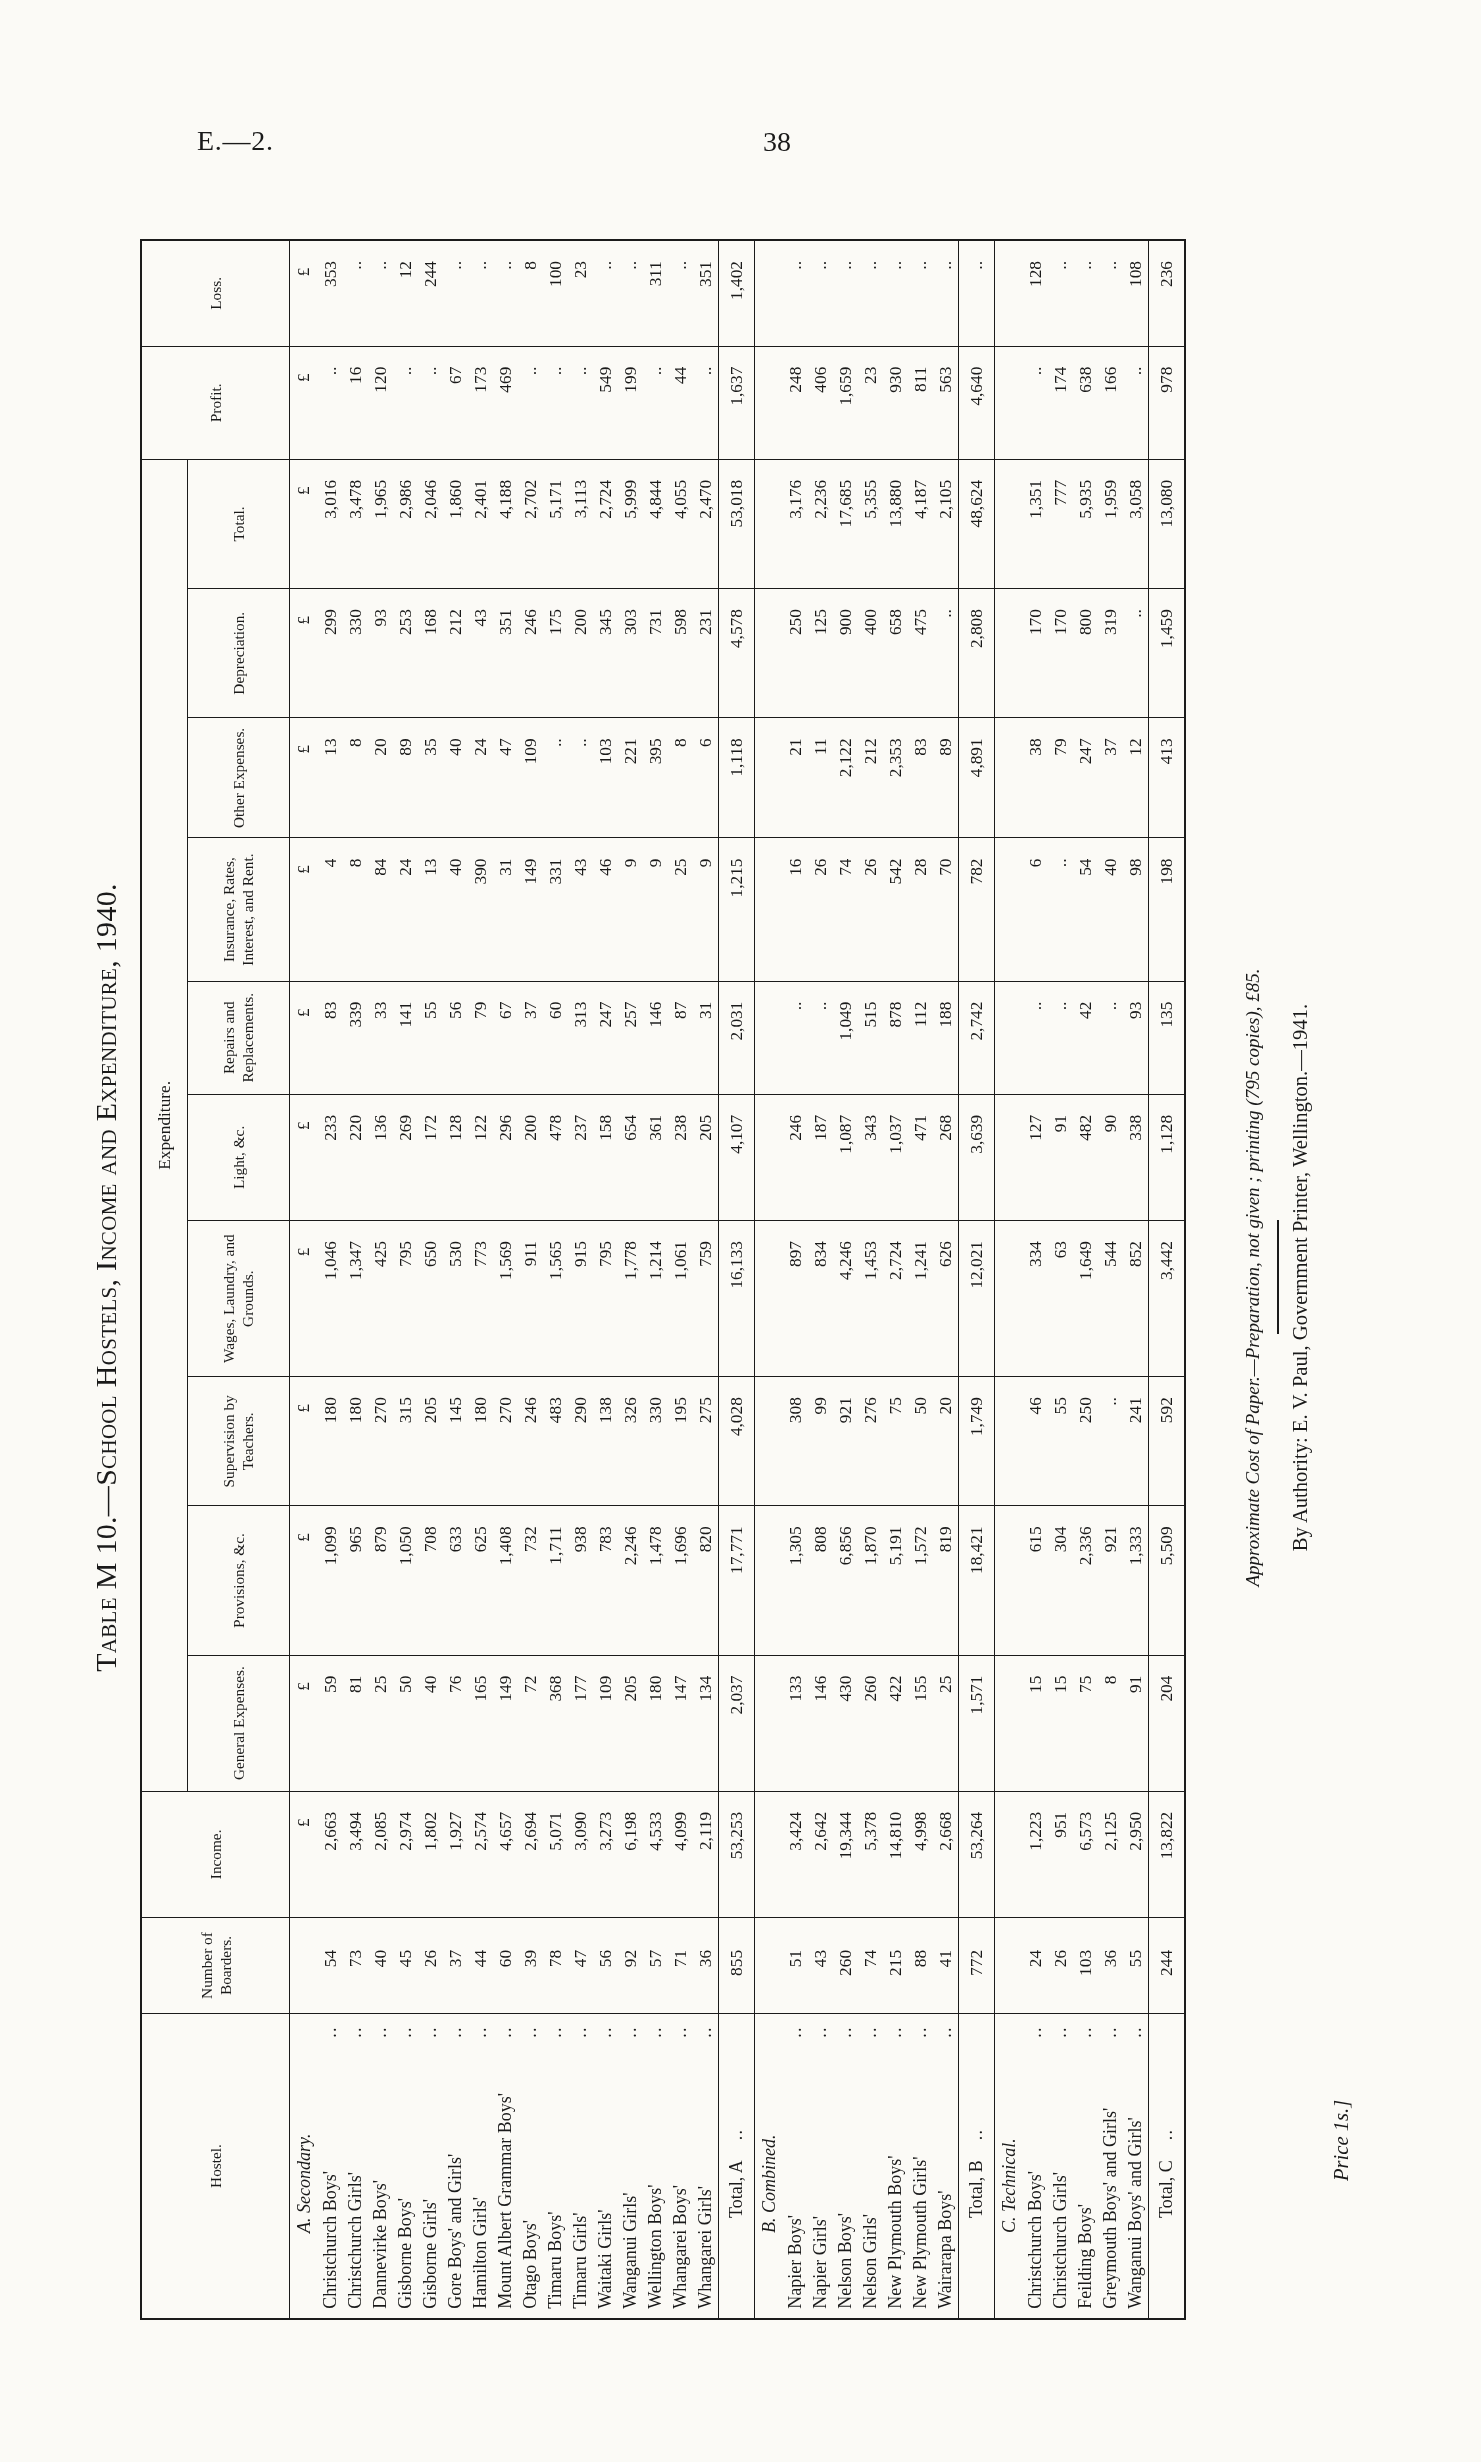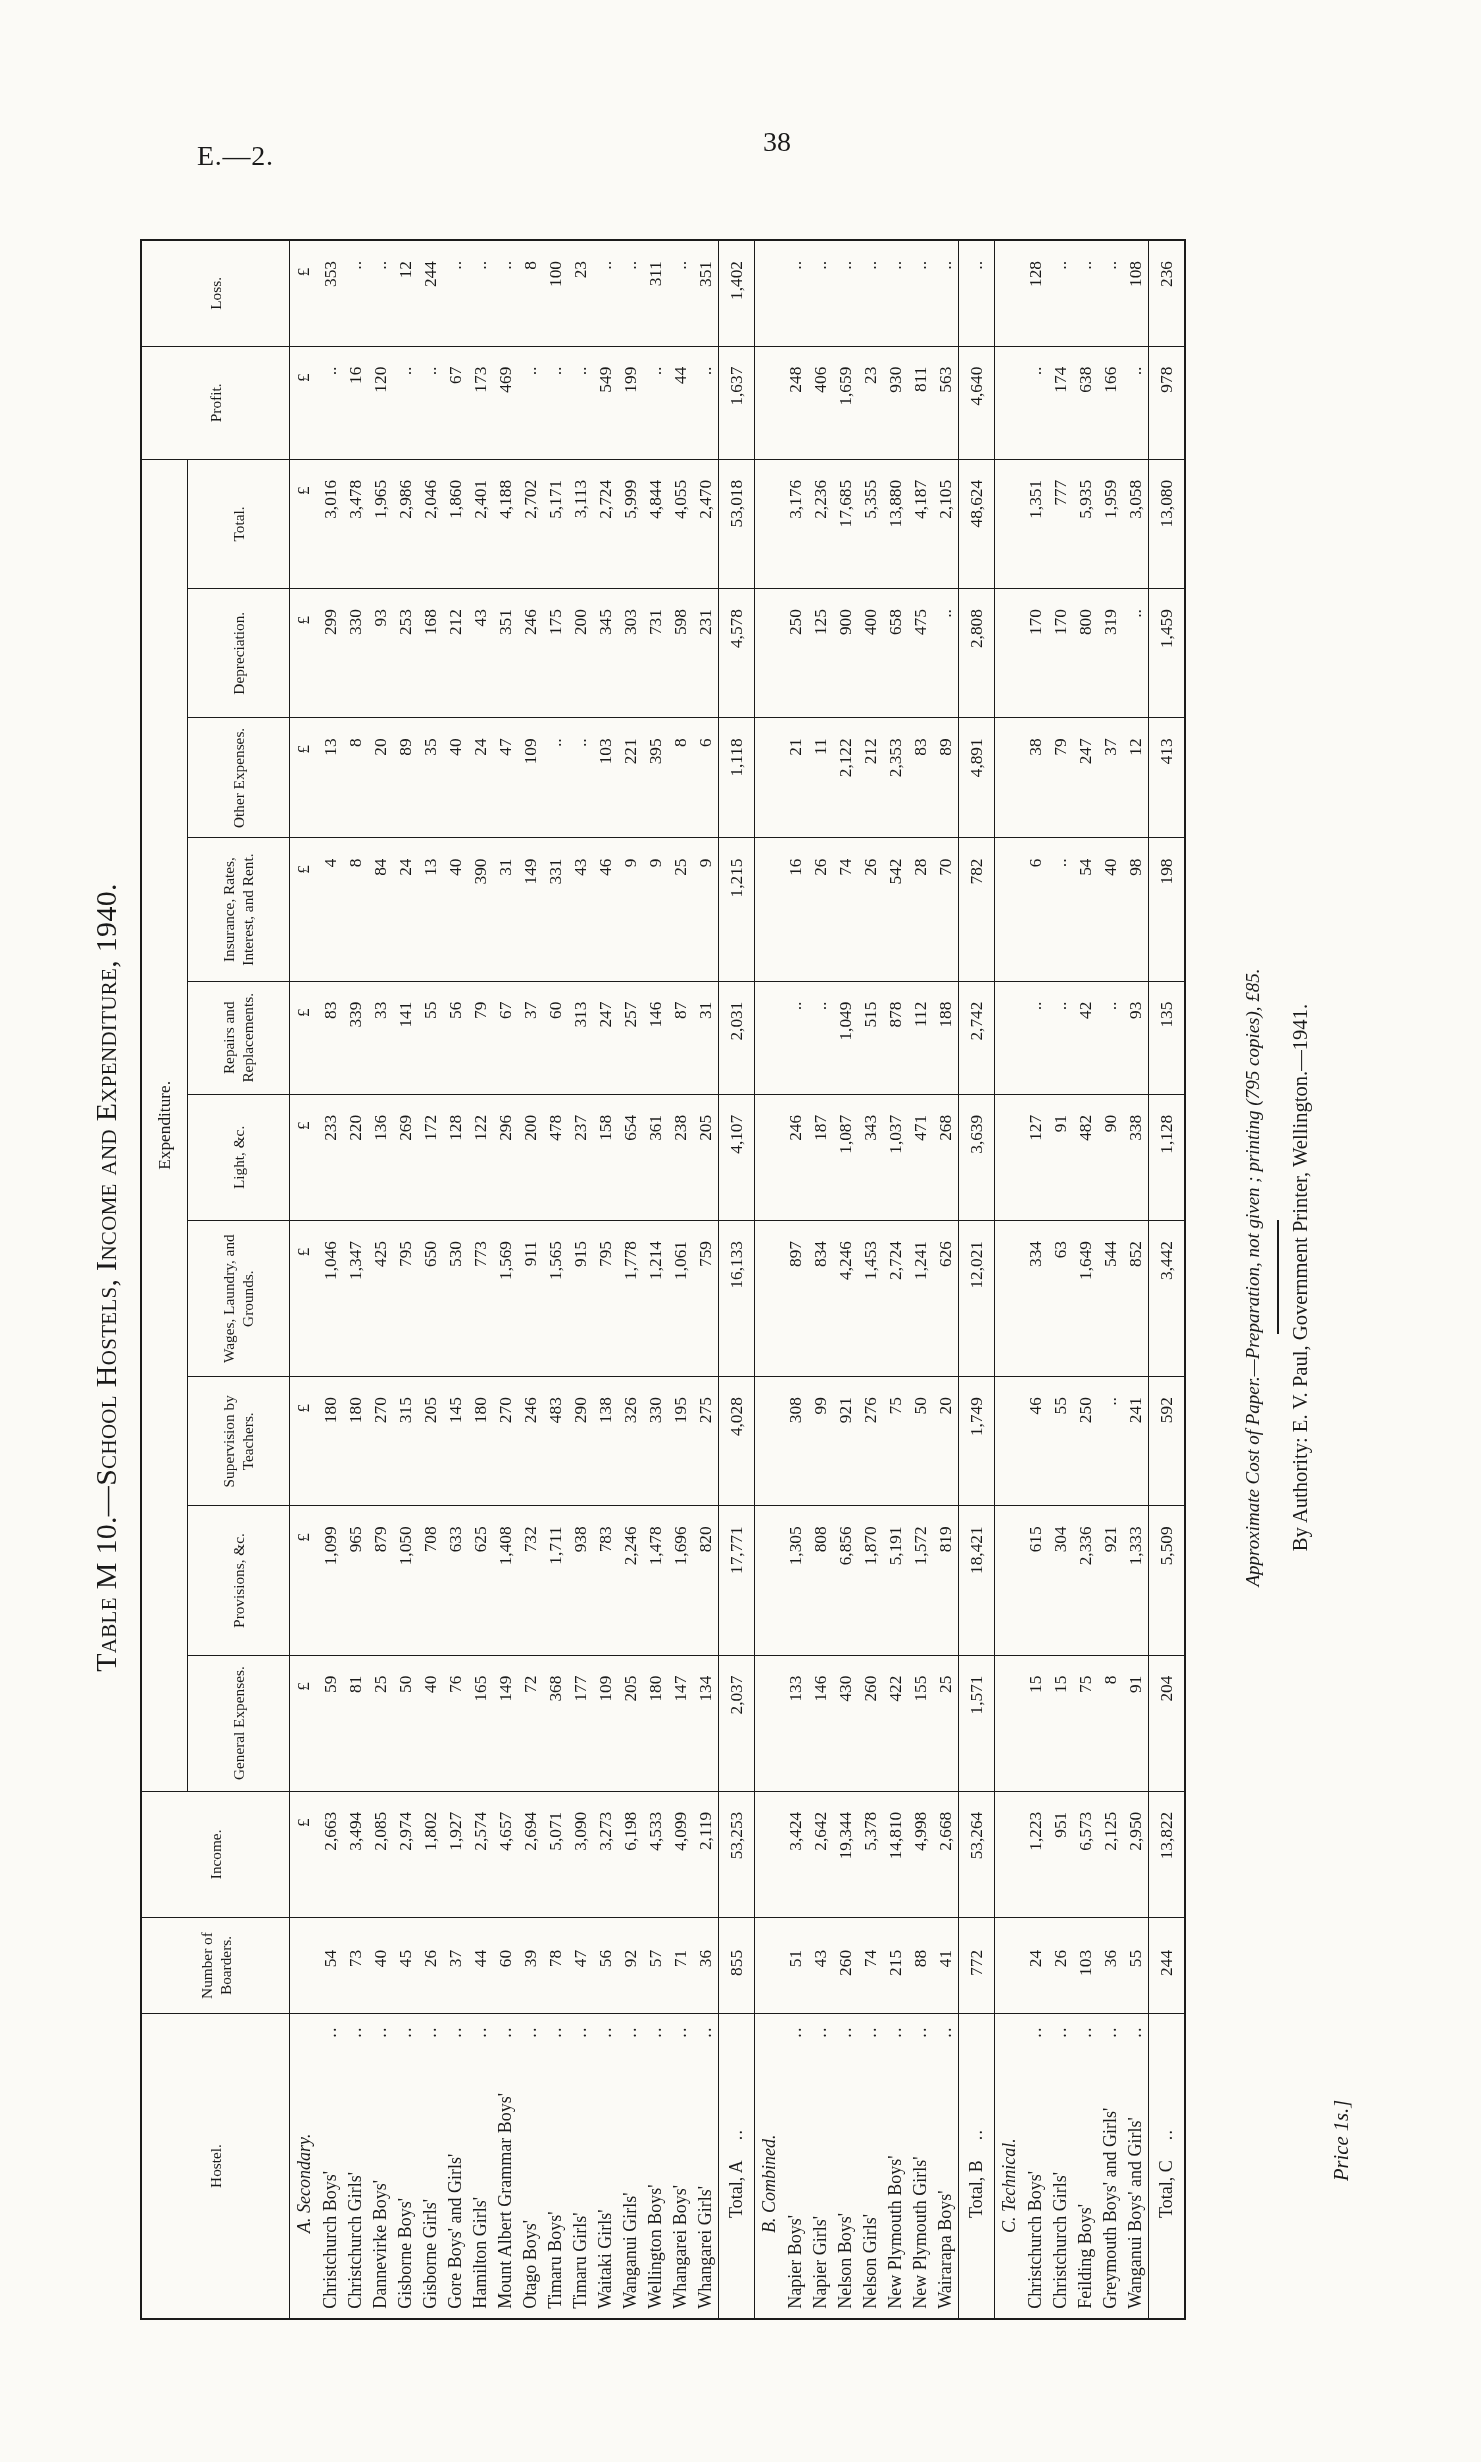--- a/index.html
+++ b/index.html
@@ -10,21 +10,21 @@
   }
   .page {
     position:relative;
     width:1482px; height:2462px;
     background:#fbfaf6;
     overflow:hidden;
   }
   
   .doc-ref {
     position:absolute; left:197px; top:125px;
-    font-size:28px; letter-spacing:0.7px;margin-top:15px;
+    font-size:28px; letter-spacing:0.7px;
   }
   .page-num {
     position:absolute; left:763px; top:126px;
     font-size:28px;
   }
   
   .rot-outer {
     position:absolute; left:89px; top:212px;
     width:1315px; height:2085px;
   }

